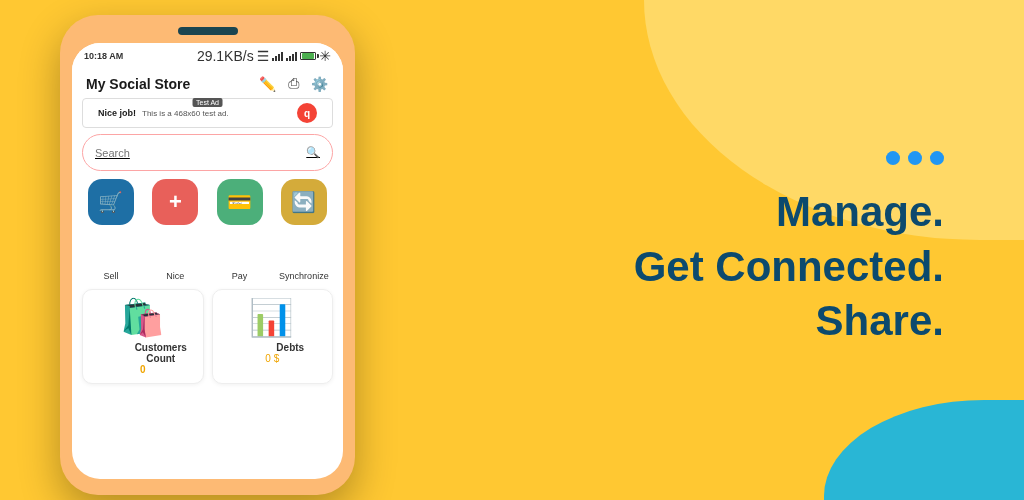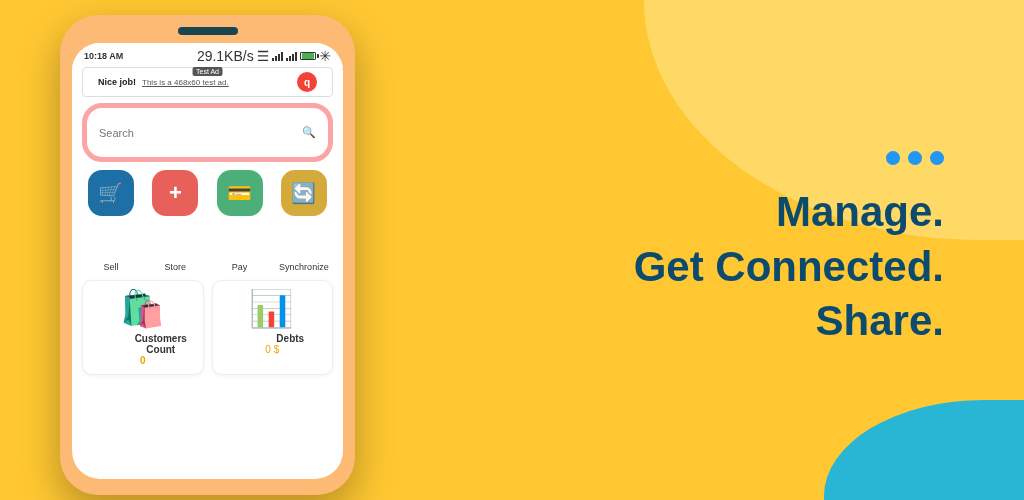--- a/index.html
+++ b/index.html
@@ -222,45 +222,45 @@
       font-weight: 700;
       color: #1a1a1a;
       font-size: 9px;
     }
 
     .ad-text {
       color: #555;
       font-size: 8px;
       flex: 1;
       margin: 0 6px;
-      text-decoration: underline;
     }
 
     .ad-logo {
       width: 20px;
       height: 20px;
       background: #F44336;
       border-radius: 50%;
       display: flex;
       align-items: center;
       justify-content: center;
       font-size: 10px;
       color: #fff;
       font-weight: 700;
     }
 
     
     .search-bar {
       margin: 0 10px 8px 10px;
-      border: 5px solid #fca5a5;
+      border: 1px solid #fca5a5;
       border-radius: 20px;
       display: flex;
       align-items: center;
-      padding: 18px 12px;
+      padding: 11px 12px;
       background: #fff;
+      text-decoration: underline;
     }
 
     .search-input {
       border: none;
       outline: none;
       font-size: 11px;
       color: #999;
       flex: 1;
       background: transparent;
     }
@@ -395,20 +395,28 @@
             <div class="bar bar3"></div>
             <div class="bar bar4"></div>
           </div>
           <div class="battery">
             <div class="battery-fill"></div>
           </div>
           <span>✳</span>
         </div>
       </div>
 
+      <div class="app-header">
+        <span class="app-title">My Social Store</span>
+        <div class="header-icons">
+          <span class="header-icon">✏️</span>
+          <span class="header-icon">⎙</span>
+          <span class="header-icon">⚙️</span>
+        </div>
+      </div>
 
       <div class="ad-banner">
         <span class="ad-label">Test Ad</span>
         <span class="ad-nicejob">Nice job!</span>
         <span class="ad-text">This is a 468x60 test ad.</span>
         <div class="ad-logo">q</div>
       </div>
 
       <div class="search-bar">
         <input class="search-input" type="text" placeholder="Search" style="">
@@ -417,21 +425,21 @@
 
       <div class="actions-grid">
 
         <div class="action-btn">
           <div class="action-icon icon-sell">🛒</div>
           <span class="action-label">Sell</span>
         </div>
 
         <div class="action-btn">
           <div class="action-icon icon-debt" style="font-size:22px; font-weight:700;">+</div>
-          <span class="action-label">Store</span>
+          <span class="action-label">Nice</span>
         </div>
 
         <div class="action-btn">
           <div class="action-icon icon-pay">💳</div>
           <span class="action-label">Pay</span>
         </div>
 
         <div class="action-btn">
           <div class="action-icon icon-sync">🔄</div>
           <span class="action-label">Synchronize</span>

